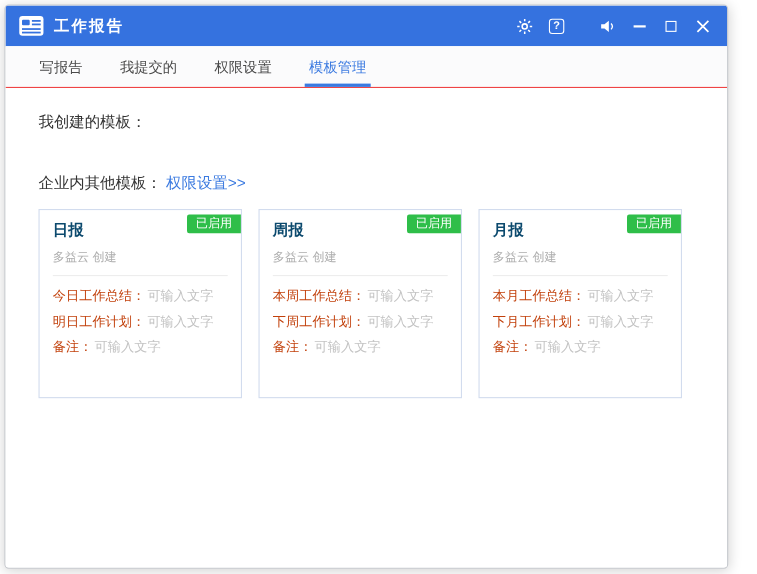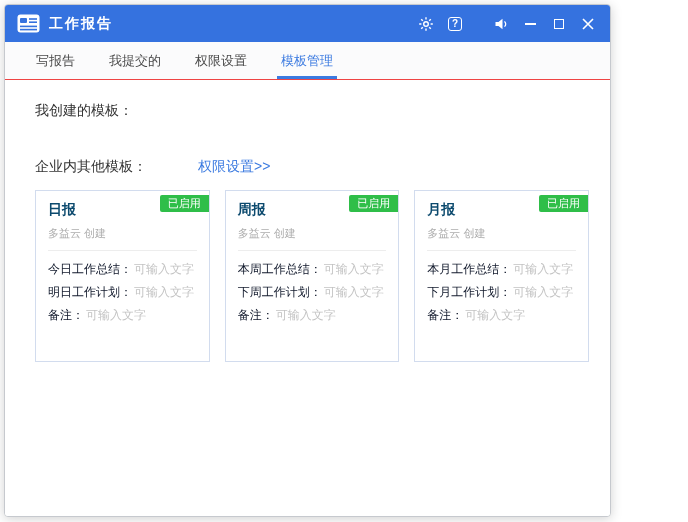--- a/index.html
+++ b/index.html
@@ -1,18 +1,18 @@
 <!DOCTYPE html>
 <html><head>
 <meta charset="utf-8">
 <style>
   * { box-sizing: border-box; margin: 0; padding: 0; }
   html,body { width:688px; height:522px; background:#fff; font-family:"Liberation Sans",sans-serif; }
   .window {
-    position:absolute; left:4px; top:4px; width:607px; height:513px;
+    position:absolute; left:4px; top:4px; width:658px; height:513px;
     background:#fff; border:1px solid #c6c9ce; border-radius:4px;
     overflow:hidden; box-shadow:0 2px 12px rgba(0,0,0,0.18);
   }
   
   .titlebar {
     height:37px; background:#3572df; display:flex; align-items:center; padding:0 12px;
   }
   .app-icon { width:23px; height:19px; display:flex; align-items:center; }
   .win-title { margin-left:9px; color:#fff; font-size:14px; font-weight:bold; letter-spacing:2px; }
   .tb-right { margin-left:auto; display:flex; align-items:center; }
@@ -31,59 +31,59 @@
   }
   .tab {
     padding:0 17px; line-height:38px; font-size:13px; color:#4a4a4a;
     cursor:pointer; position:relative;
   }
   .tab.active { color:#3b7ae0; font-weight:normal; }
   .tab.active::after {
     content:""; position:absolute; left:13px; right:13px; bottom:0; height:3px; background:#3b7ae0;
   }
   
-  .content { position:relative; padding:22px 6px 0 30px; background:#fff; height:438px; }
+  .content { position:relative; padding:22px 26px 0 30px; background:#fff; height:438px; }
   .section-title { font-size:14px; color:#333; }
   
   .create-card {
     margin:14px 0 0 10px; width:196px; height:166px;
     border:1px solid #e2e3e5; background:#fff; position:relative;
     display:flex; flex-direction:column; align-items:center; justify-content:center;
     cursor:pointer;
   }
   .plus-circle {
     width:58px; height:58px; border-radius:50%; background:#3b7ae0;
     display:flex; align-items:center; justify-content:center;
   }
   .create-label { margin-top:12px; color:#3b7ae0; font-size:13px; }
   .notif-dot {
     position:absolute; left:120px; top:125px; width:20px; height:20px; border-radius:50%;
     background:rgba(243,150,36,0.35); display:flex; align-items:center; justify-content:center;
   }
   .notif-dot .core { width:10px; height:10px; border-radius:50%; background:#f0880e; }
   
-  .section-row { margin-top:38px; display:flex; align-items:center;gap:47px; }
+  .section-row { margin-top:38px; display:flex; align-items:center; }
   .perm-link { color:#3b7ae0; font-size:14px; margin-left:4px; text-decoration:none; cursor:pointer; }
   .cards-row { display:flex; margin-top:14px; }
   .tpl-card {
     width:196px; height:172px; border:1px solid #d2dcee; background:#fff;
     position:relative; margin-right:15px; cursor:pointer;
   }
   .tpl-title { display:inline-block; margin:10px 0 0 12px; color:#0c4a6e; font-size:14px; font-weight:bold; }
   .tpl-badge {
     position:absolute; right:0; top:4px; background:#2fbe49; color:#fff;
     font-size:11px; line-height:17px; padding:0 8px; border-radius:2px 0 0 2px;
   }
   .tpl-creator {
     margin:7px 12px 0; padding-bottom:9px; border-bottom:1px solid #ededed;
     color:#adadad; font-size:11px;
   }
   .tpl-fields { padding:7px 12px 0; }
   .tpl-field { line-height:23px; font-size:12px; white-space:nowrap; }
-  .f-label { color:#0f172a; }
+  .f-label { color:#c2410c; }
   .f-ph { color:#c3c3c3; margin-left:2px; }
 </style>
 </head>
 <body>
 
 <div class="window">
 
   <div class="titlebar">
     <span class="app-icon">
       <svg width="23" height="19" viewBox="0 0 23 19">

